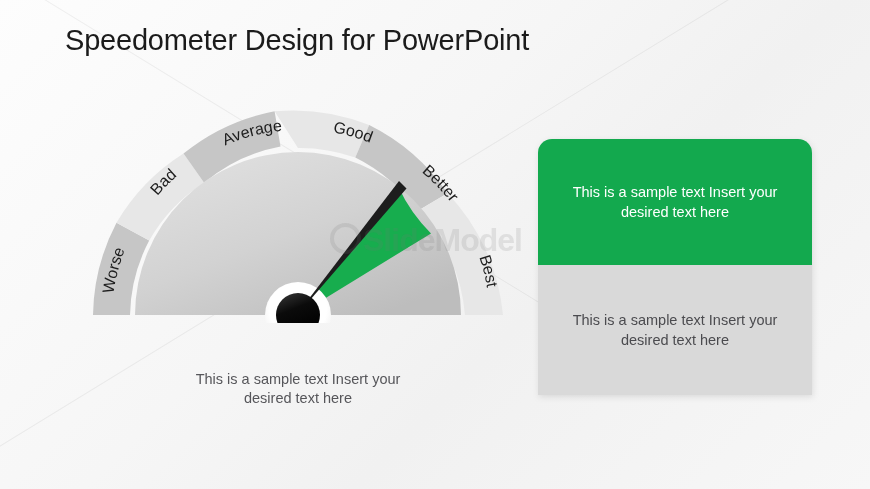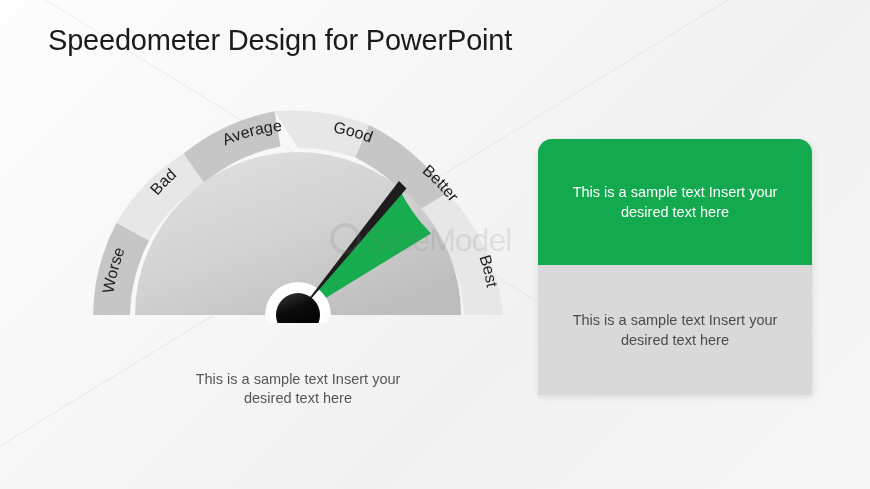--- a/index.html
+++ b/index.html
@@ -35,21 +35,21 @@
     transform: rotate(31.5deg);
   }
   .deco-b {
     left: -40px; top: 470px;
     width: 980px; height: 1px;
     transform: rotate(-31.5deg);
   }
 
   #title {
     position: absolute;
-    left: 48px;
+    left: 65px;
     top: 24px;
     font-size: 29px;
     font-weight: normal;
     color: #1b1b1b;
     letter-spacing: -0.2px;
     white-space: nowrap;
   }
 
   
   #gauge-wrap {
@@ -77,21 +77,21 @@
     line-height: 19px;
     color: #56565a;
   }
 
   
   #watermark {
     position: absolute;
     left: 330px;
     top: 222px;
     font-size: 32px;
-    font-weight: normal;
+    font-weight: bold;
     color: rgba(120,120,120,0.16);
     letter-spacing: -1px;
     pointer-events: none;
     white-space: nowrap;
   }
   #watermark .wm-ring {
     display: inline-block;
     width: 23px; height: 23px;
     border: 4px solid rgba(120,120,120,0.16);
     border-radius: 50%;

